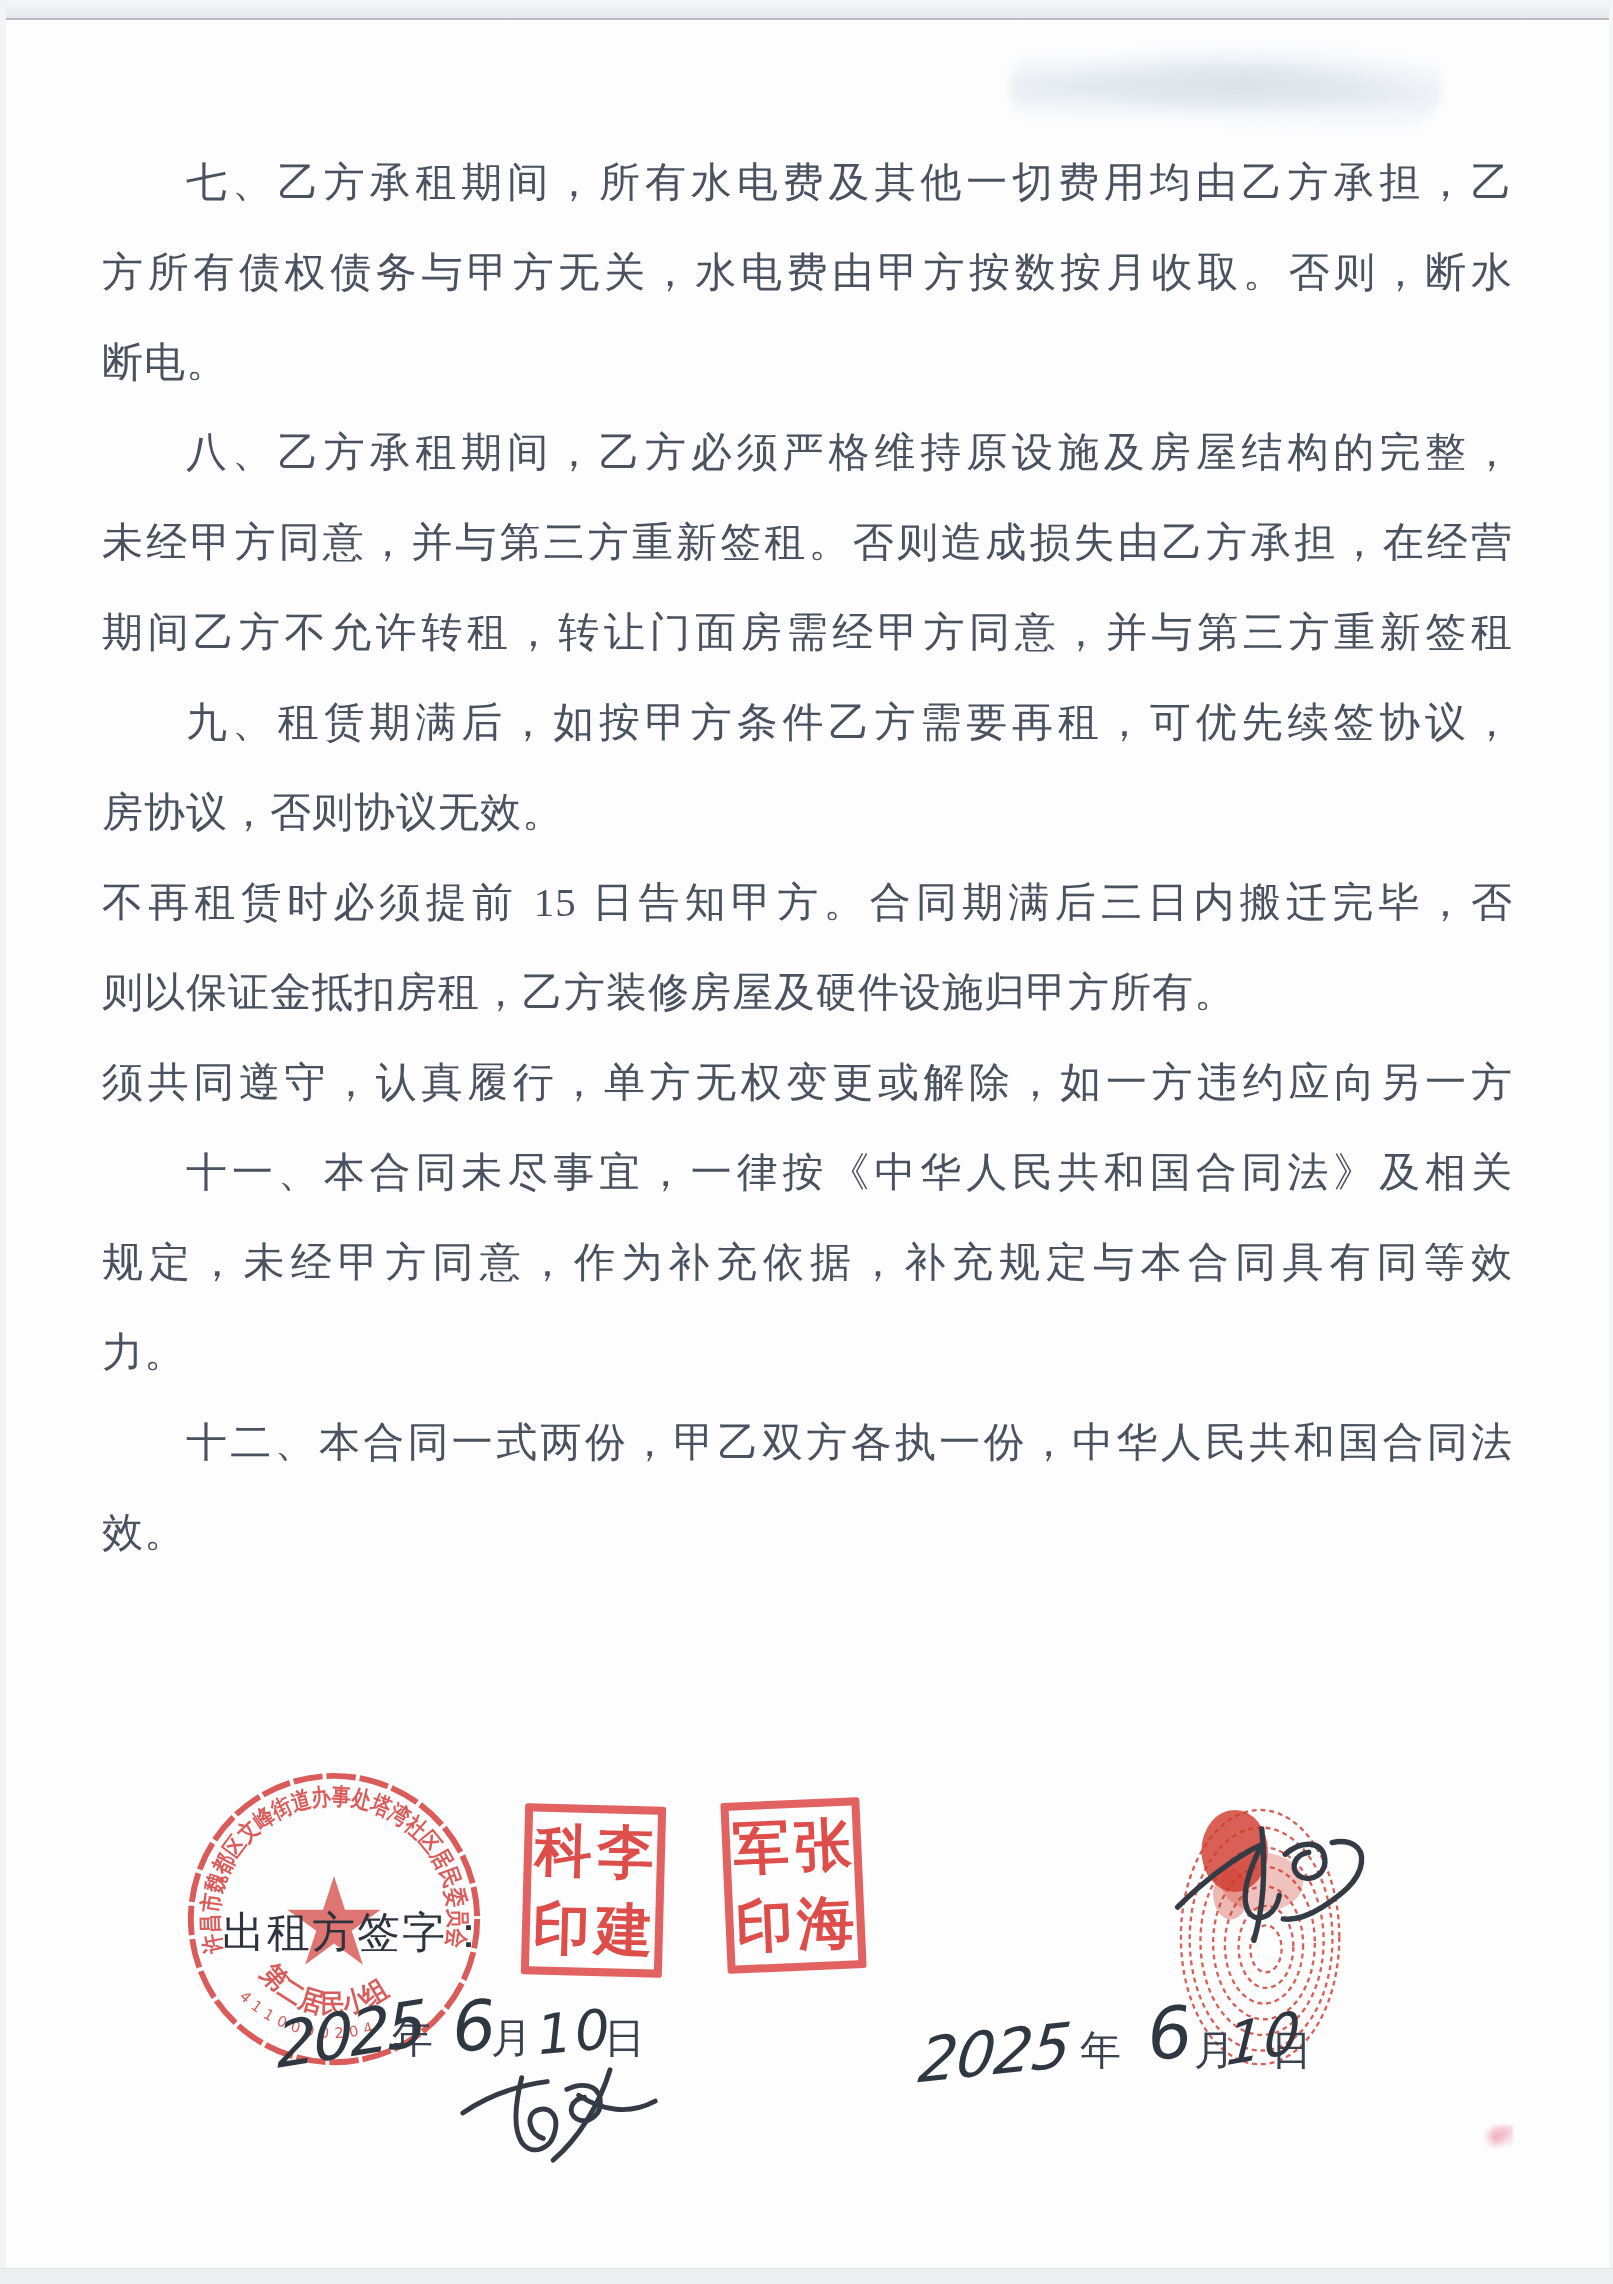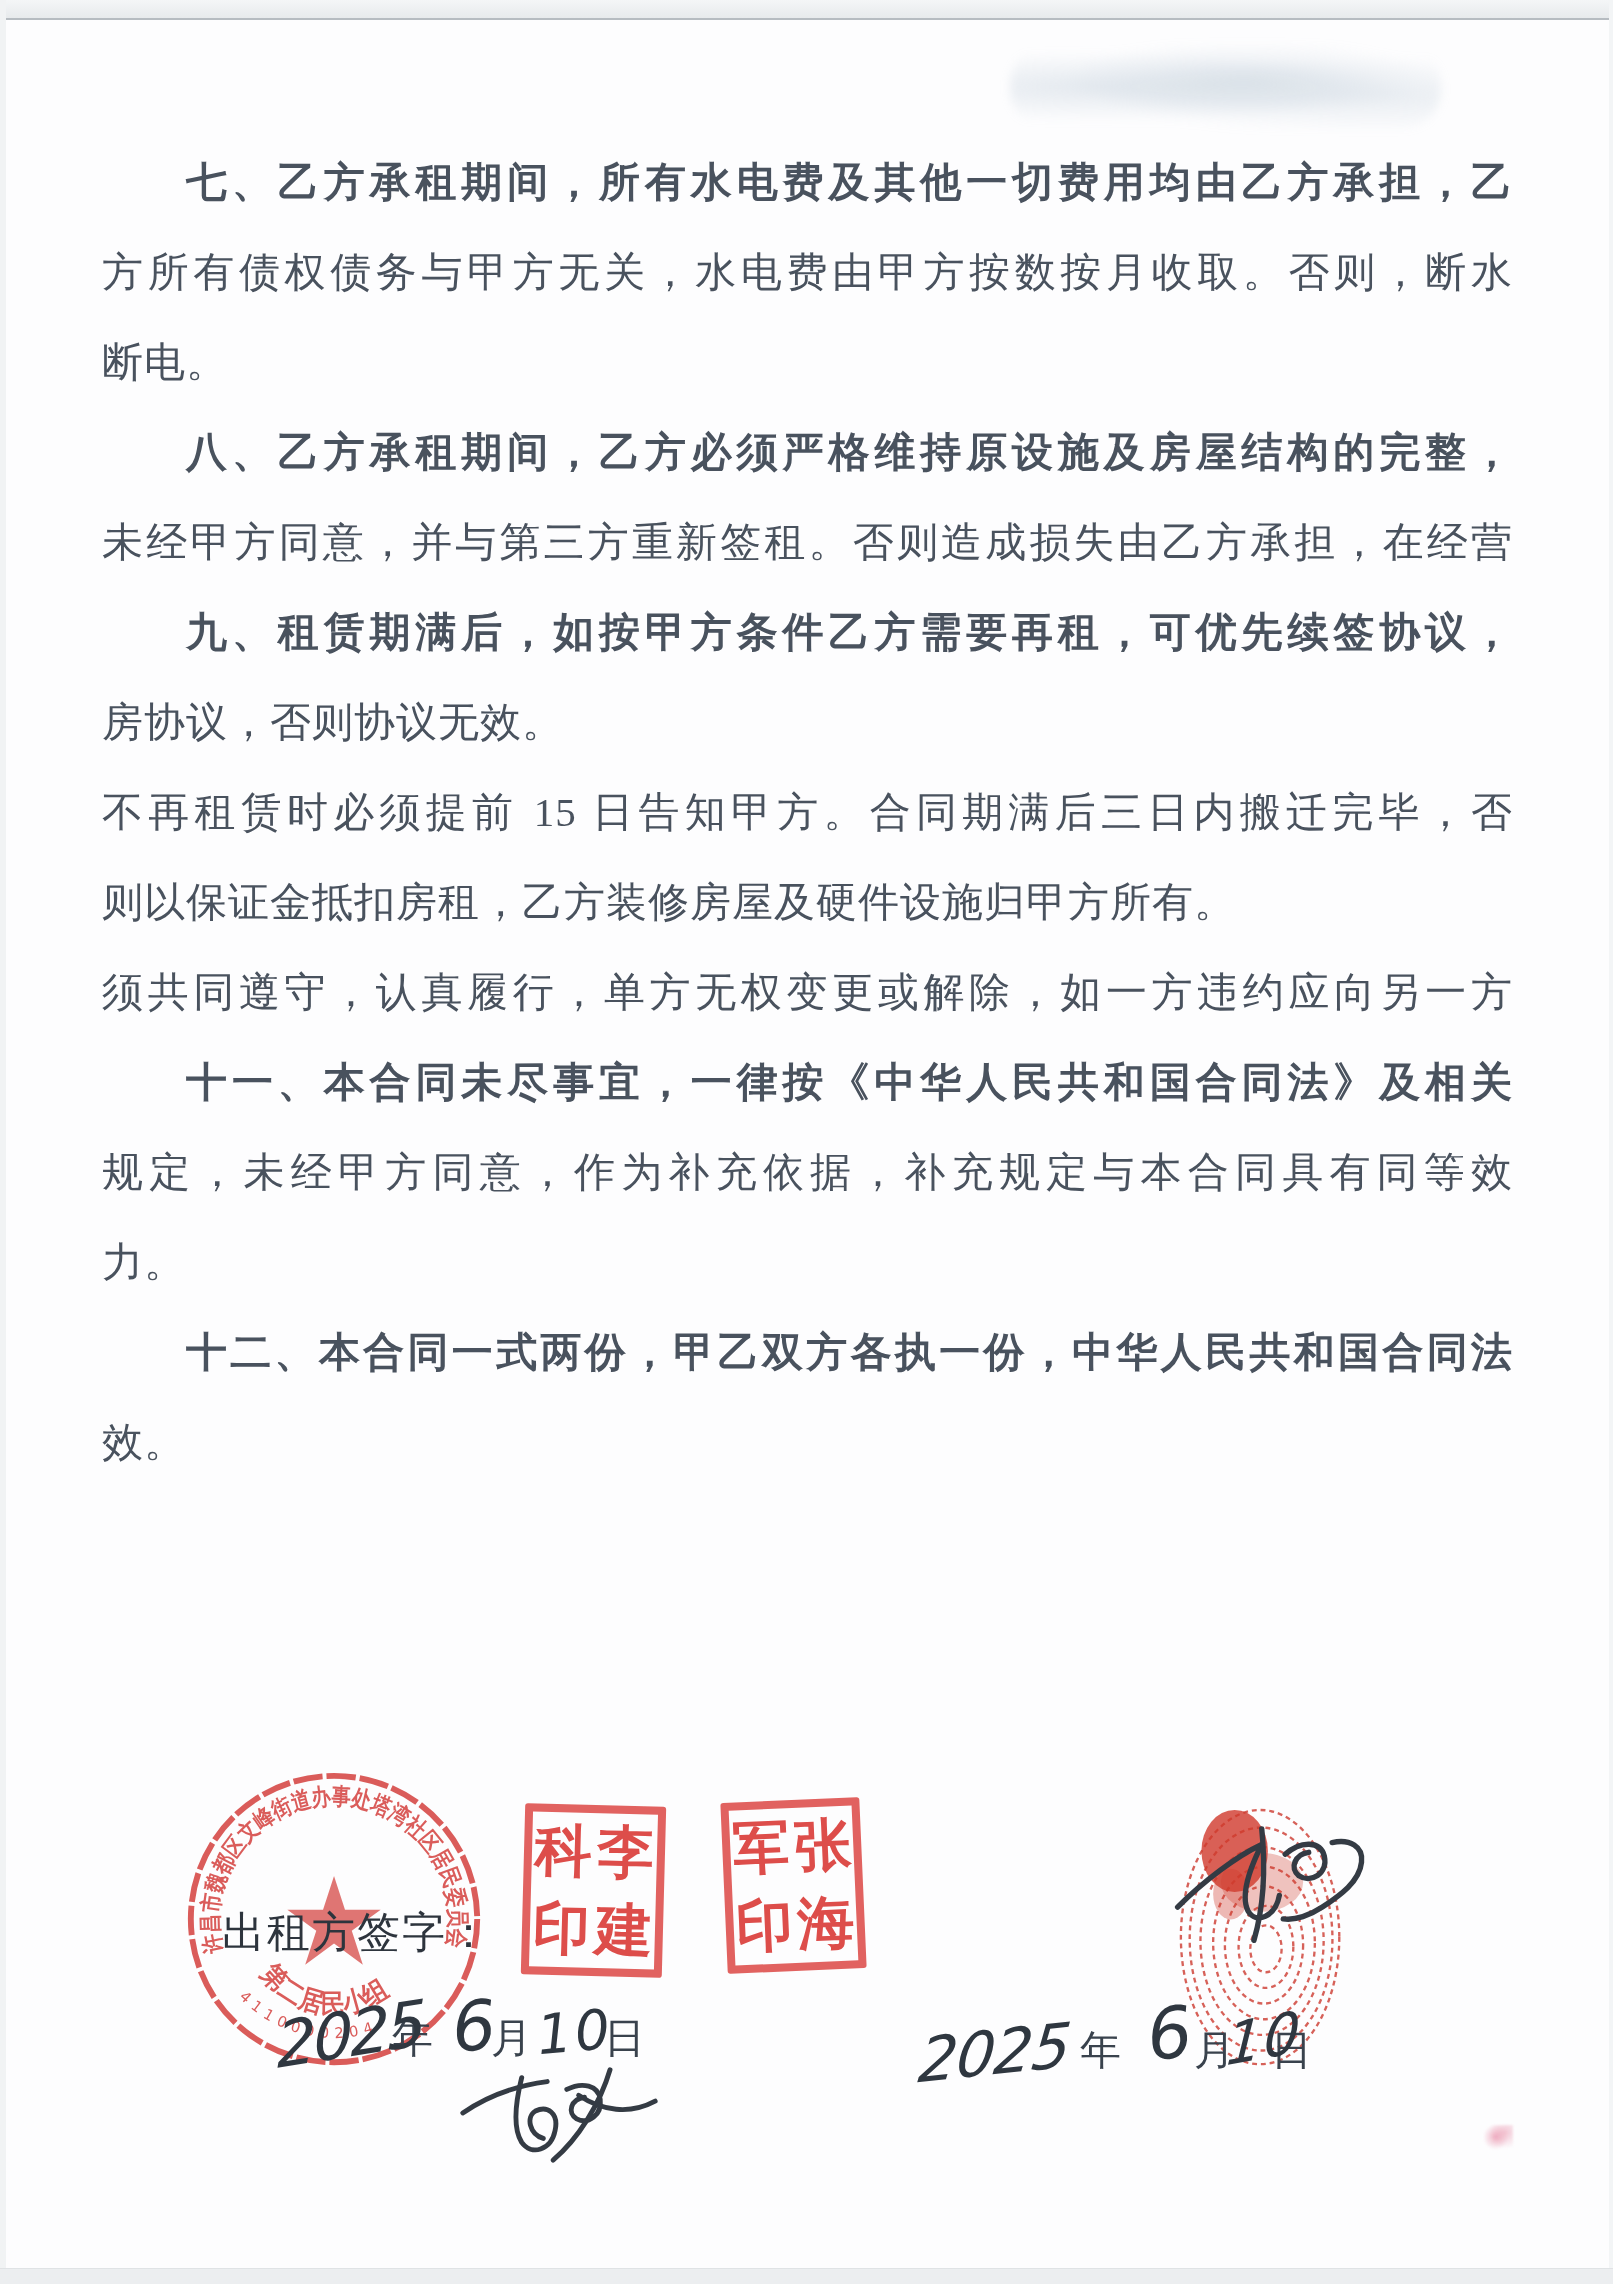--- a/index.html
+++ b/index.html
@@ -26,21 +26,21 @@
                radial-gradient(circle at 75% 30%, rgba(228,118,150,.4), transparent 60%);
     filter:blur(1px);}
 
   
   .doc-text{position:absolute;left:102px;top:137px;width:1411px;}
   .doc-line{
     font-size:41px; line-height:90px; height:90px; color:#49525e;
     text-align:justify; letter-spacing:1px; white-space:normal;
   }
   .doc-line.full{text-align-last:justify;}
-  .doc-line.indent{text-indent:84px;font-weight:bold;}
+  .doc-line.indent{text-indent:84px;}
 
   
   .sig-label{
     position:absolute; font-size:43px; color:#2d343d; letter-spacing:2px;
     z-index:6; font-weight:500;
   }
   #landlord-label{left:222px;top:1904px;}
   #tenant-label{left:919px;top:1872px;}
 
   .round-stamp{position:absolute;left:182px;top:1762px;width:306px;height:320px;
@@ -92,20 +92,21 @@
   <div class="edge-bottom"></div>
   <div class="bleed"></div>
   <div class="speck"></div>
 
   <div class="doc-text">
     <div class="doc-line indent full">七、乙方承租期间，所有水电费及其他一切费用均由乙方承担，乙</div>
     <div class="doc-line full">方所有债权债务与甲方无关，水电费由甲方按数按月收取。否则，断水</div>
     <div class="doc-line">断电。</div>
     <div class="doc-line indent full">八、乙方承租期间，乙方必须严格维持原设施及房屋结构的完整，</div>
     <div class="doc-line full">未经甲方同意，并与第三方重新签租。否则造成损失由乙方承担，在经营</div>
+    <div class="doc-line full">期间乙方不允许转租，转让门面房需经甲方同意，并与第三方重新签租</div>
     <div class="doc-line indent full">九、租赁期满后，如按甲方条件乙方需要再租，可优先续签协议，</div>
     <div class="doc-line">房协议，否则协议无效。</div>
     <div class="doc-line full">不再租赁时必须提前 15 日告知甲方。合同期满后三日内搬迁完毕，否</div>
     <div class="doc-line">则以保证金抵扣房租，乙方装修房屋及硬件设施归甲方所有。</div>
     <div class="doc-line full">须共同遵守，认真履行，单方无权变更或解除，如一方违约应向另一方</div>
     <div class="doc-line indent full">十一、本合同未尽事宜，一律按《中华人民共和国合同法》及相关</div>
     <div class="doc-line full">规定，未经甲方同意，作为补充依据，补充规定与本合同具有同等效</div>
     <div class="doc-line">力。</div>
     <div class="doc-line indent full">十二、本合同一式两份，甲乙双方各执一份，中华人民共和国合同法</div>
     <div class="doc-line">效。</div>

